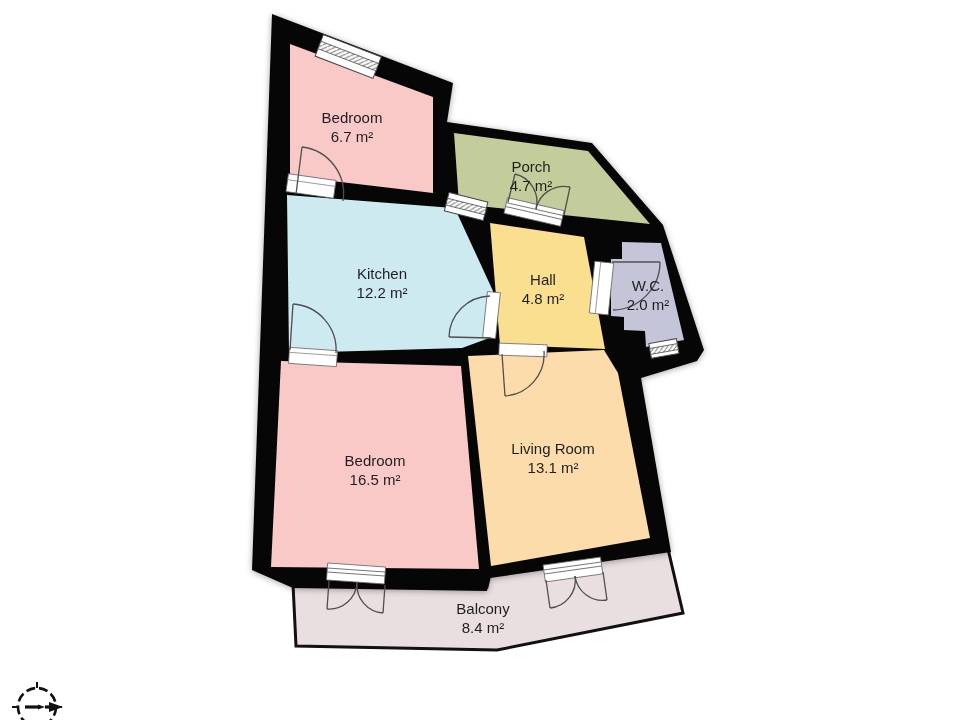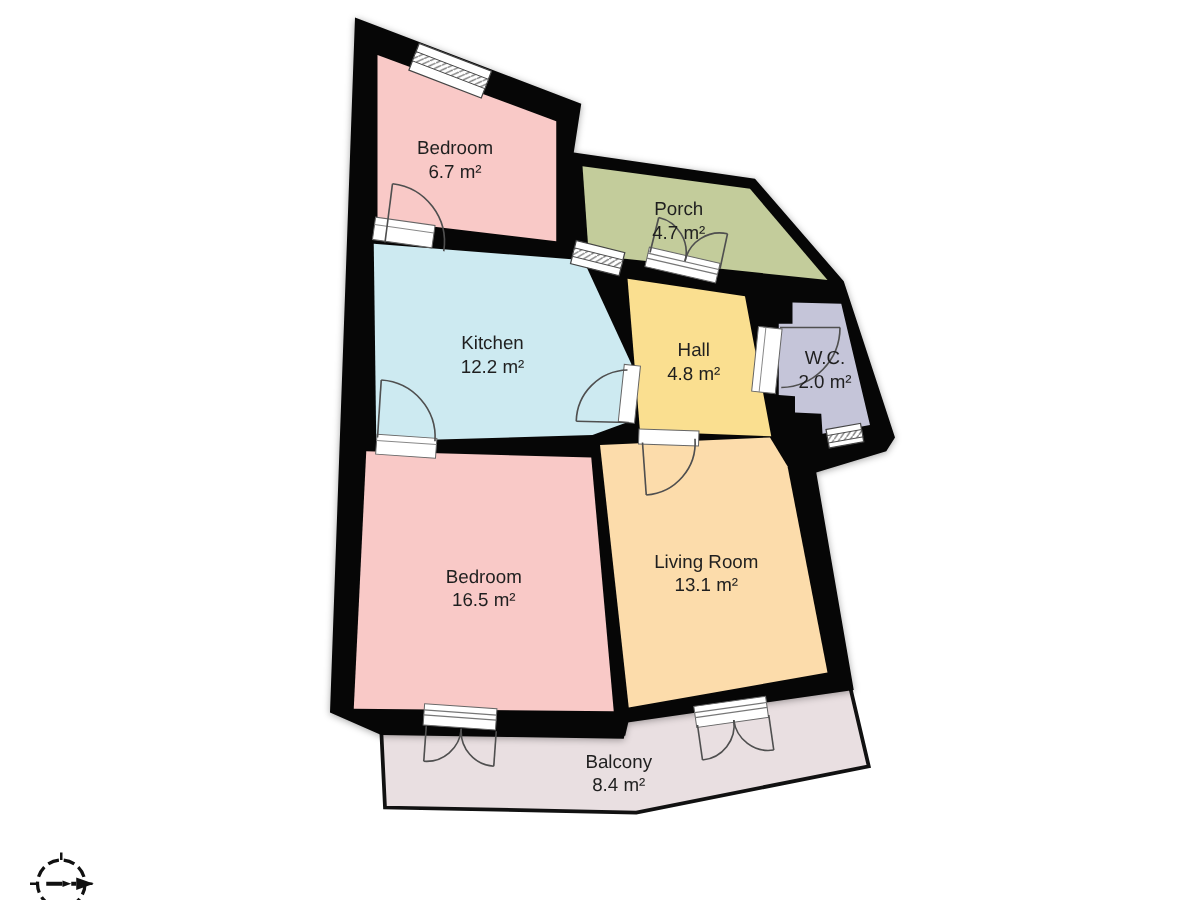--- a/index.html
+++ b/index.html
@@ -1,17 +1,17 @@
 <!DOCTYPE html>
 <html><head>
 <meta charset="utf-8">
 <style>
   html,body{margin:0;padding:0;background:#ffffff;}
   .stage{position:relative;width:808px;height:720px;background:#ffffff;overflow:hidden;
-         font-family:"Liberation Sans", sans-serif;margin-left:12px;}
+         font-family:"Liberation Sans", sans-serif;}
   svg{display:block;}
   .room-label{font-family:"Liberation Sans", sans-serif;font-size:15px;fill:#1f1f1f;}
   .walls{filter:drop-shadow(0 1px 3px rgba(0,0,0,0.35));}
 </style>
 </head>
 <body>
 
 <div class="stage">
 <svg width="960" height="720" viewBox="0 0 960 720">
   <defs>

